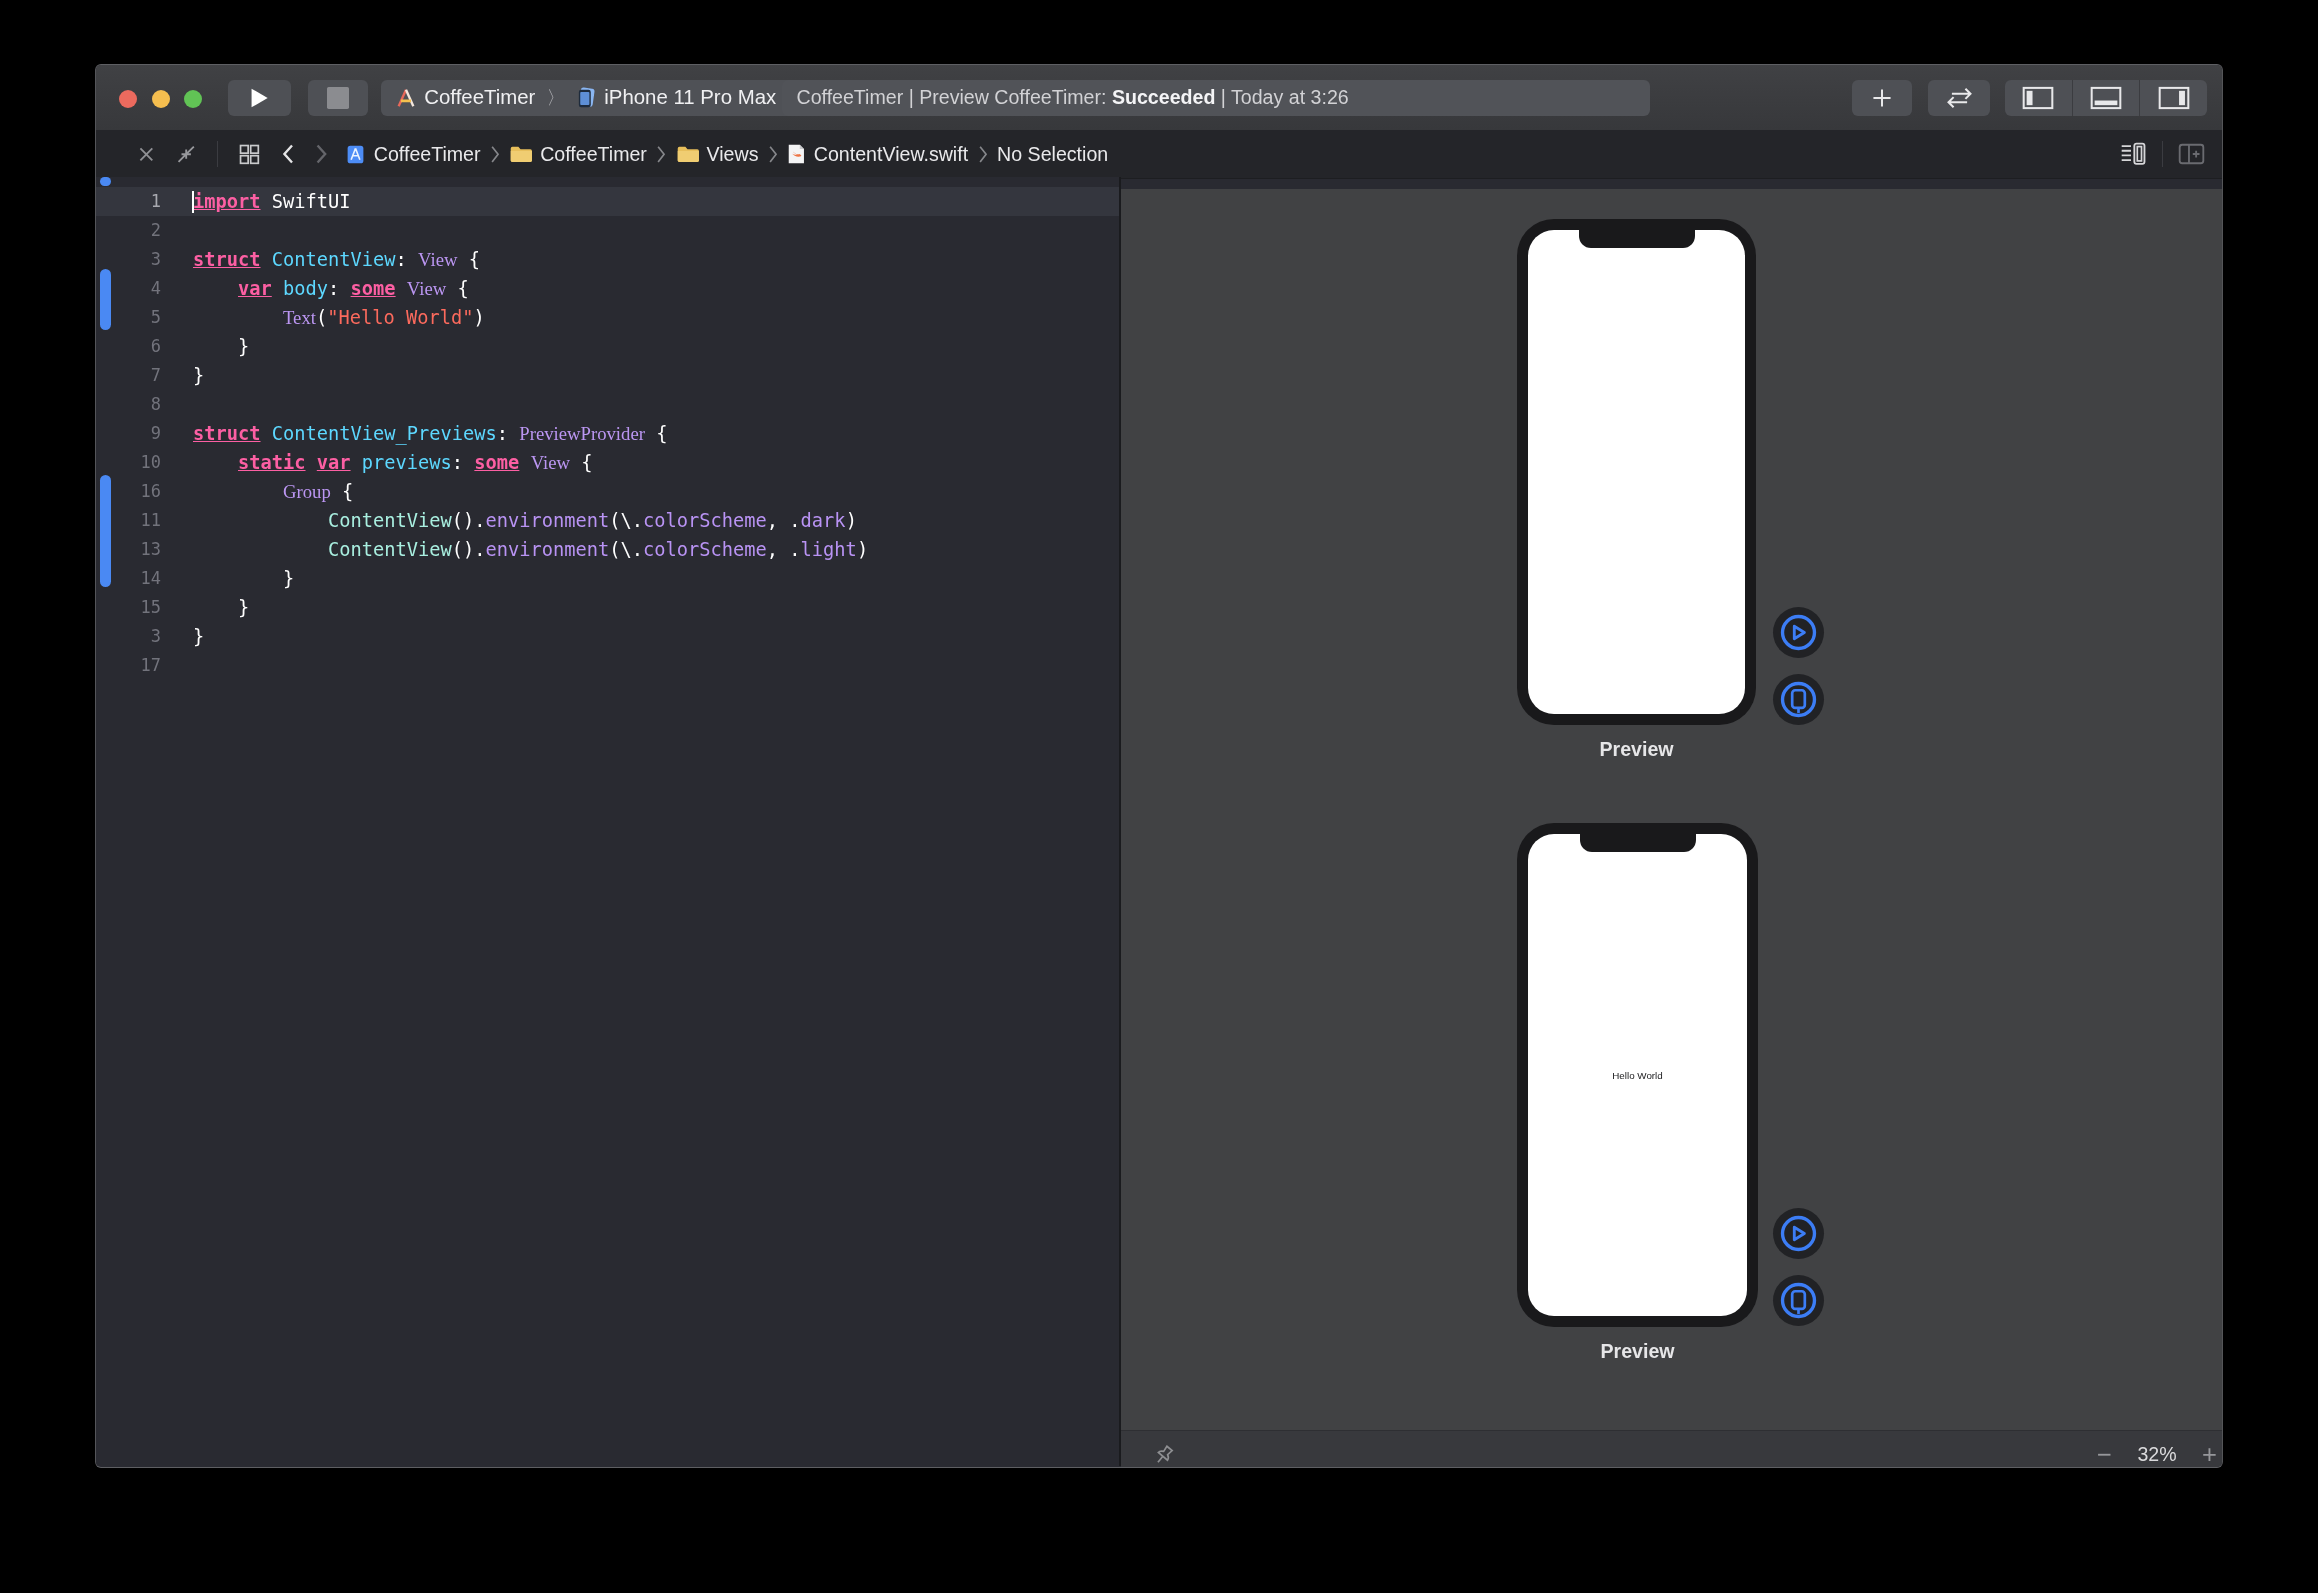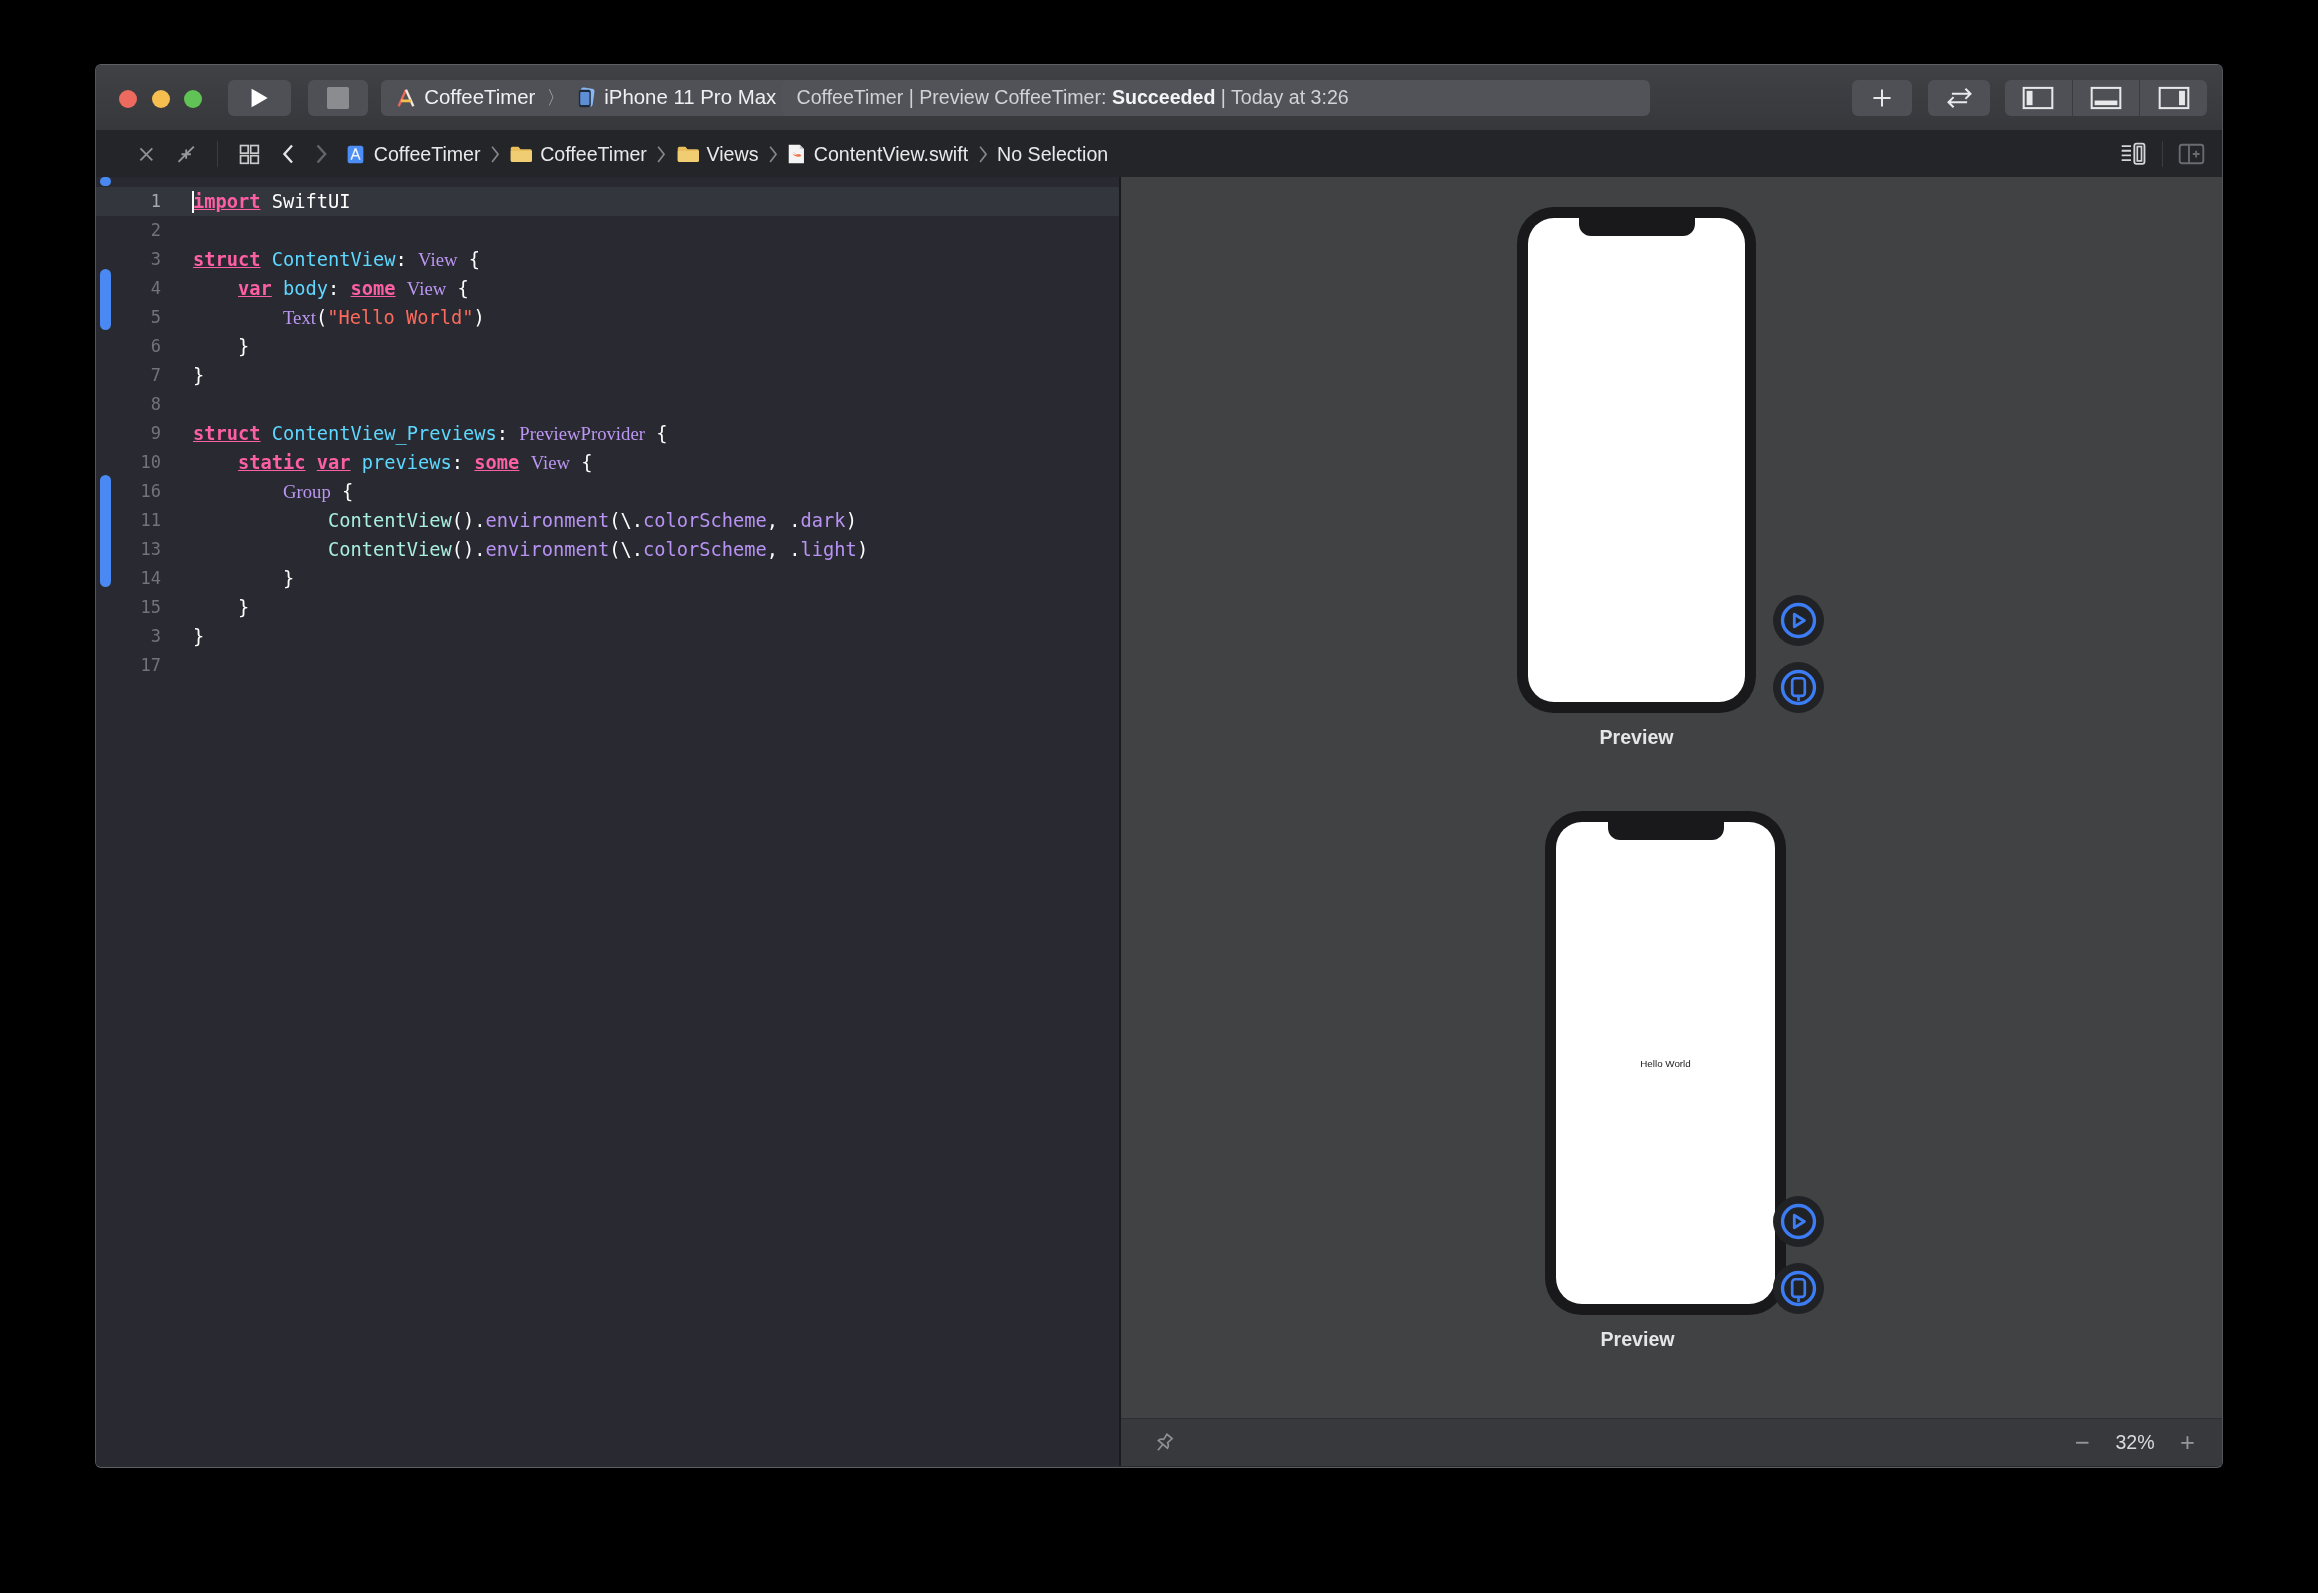--- a/index.html
+++ b/index.html
@@ -49,21 +49,21 @@
   .tok-pl{color:#FFFFFF;}
   .tok-decl{color:#5DD8FF;}
   .tok-type{color:#BB96F2;font-family:Liberation Serif, serif;}
   .tok-fn{color:#B993F4;}
   .tok-proj{color:#A9EFE0;}
   .tok-str{color:#FC6A5D;}
   .caret{position:absolute;left:31px;top:3.4px;width:1.7px;height:22px;background:#FFFFFF;}
   .changebar{position:absolute;left:4.3px;width:11px;border-radius:6px;background:#4A89F3;}
 
   
-  .canvas{position:absolute;left:1025px;top:0;width:1101px;height:100%;background:#414244;}
+  .canvas{position:absolute;left:1025px;top:12px;width:1101px;height:100%;background:#414244;padding-left:22px;}
   .phone{position:absolute;background:#19191B;border-radius:37px;}
   .screen{position:absolute;left:11px;top:11px;right:11px;bottom:11px;background:#FFFFFF;border-radius:26px;
     display:flex;align-items:center;justify-content:center;}
   .notch{position:absolute;left:50%;top:11px;transform:translateX(-50%);width:116px;height:18px;
     background:#19191B;border-radius:0 0 12px 12px;}
   .screen-text{font-size:9.8px;color:#1C1C1E;}
   .preview-label{position:absolute;text-align:center;color:#E6E6E8;font-size:19.6px;font-weight:bold;}
   .circle-btn{position:absolute;width:51px;height:51px;border-radius:50%;background:#212225;border:none;
     display:flex;align-items:center;justify-content:center;padding:0;}
   .bottombar{position:absolute;left:0;bottom:0;width:100%;height:47px;background:#38393D;
@@ -347,21 +347,21 @@
         </svg>
       </button>
       <button class="circle-btn" style="left:652px;top:485px;">
         <svg width="37" height="37" viewBox="0 0 44 44">
           <circle cx="22" cy="22" r="19" fill="none" stroke="#3C7DF5" stroke-width="4"></circle>
           <rect x="14.5" y="11" width="15" height="21" rx="3.5" fill="none" stroke="#3C7DF5" stroke-width="3.2"></rect>
           <path d="M22 32 V38" stroke="#3C7DF5" stroke-width="3.2"></path>
         </svg>
       </button>
 
-      <div class="phone" style="left:396px;top:634px;width:241px;height:504px;margin-left:28px;">
+      <div class="phone" style="left:396px;top:634px;width:241px;height:504px;">
         <div class="screen">
           <span class="screen-text">Hello World</span>
         </div>
         <div class="notch"></div>
       </div>
       <div class="preview-label" style="left:396px;top:1151px;width:241px;">Preview</div>
       <button class="circle-btn" style="left:652px;top:1019px;">
         <svg width="37" height="37" viewBox="0 0 44 44">
           <circle cx="22" cy="22" r="19" fill="none" stroke="#3C7DF5" stroke-width="4"></circle>
           <path d="M17 14.5 L29 22 L17 29.5 Z" fill="none" stroke="#3C7DF5" stroke-width="3.4" stroke-linejoin="round"></path>

